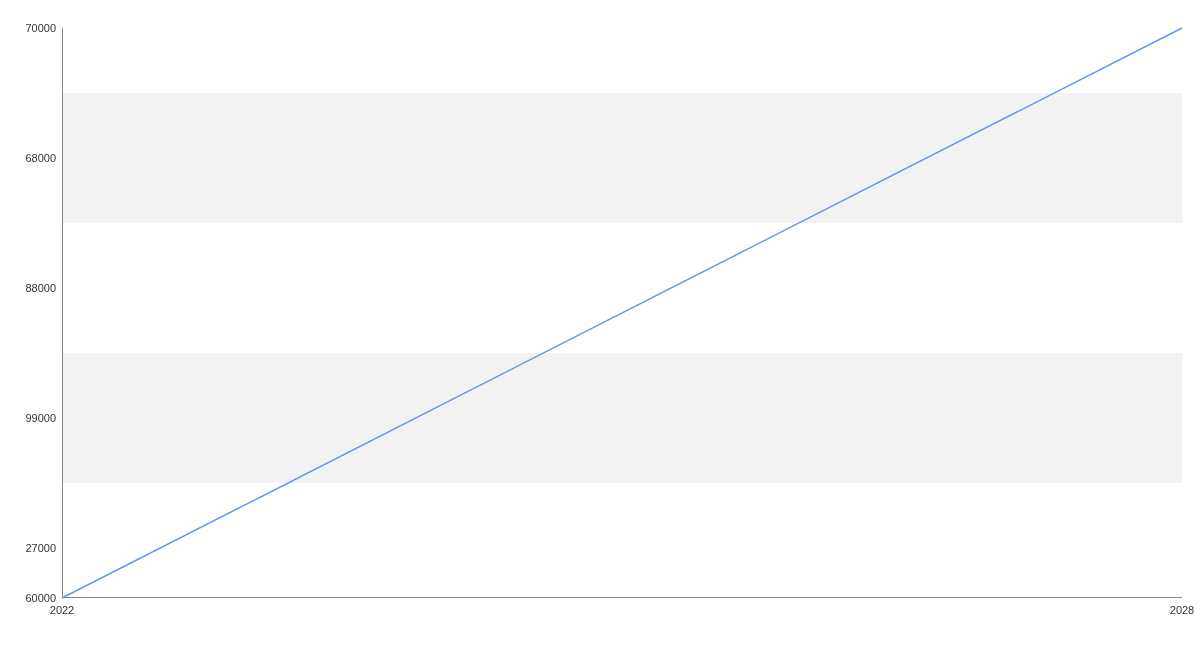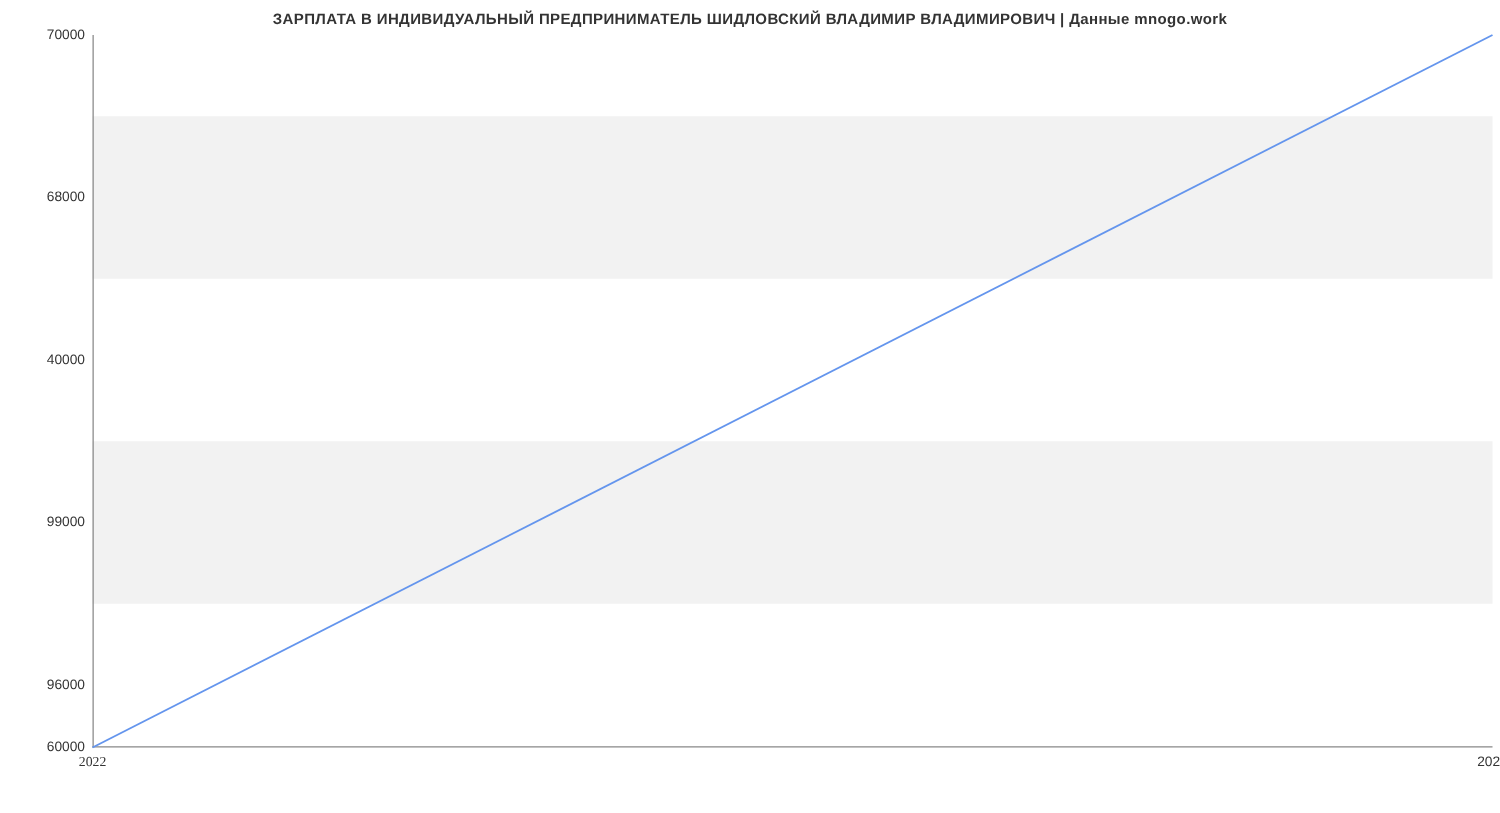--- a/index.html
+++ b/index.html
@@ -23,21 +23,21 @@
       left: 0;
       width: 100%;
       text-align: center;
       font-size: 12px;
       font-weight: bold;
       color: #333;
       letter-spacing: 0.3px;
     }
     .plot-area {
       position: absolute;
-      left: 74px;
+      left: 62px;
       top: 28px;
       width: 1120px;
       height: 570px;
     }
     .grid-band {
       position: absolute;
       left: 0;
       width: 100%;
       background: #f2f2f2;
     }
@@ -86,35 +86,34 @@
     .data-line line {
       stroke: #6495ed;
       stroke-width: 1.5;
       fill: none;
     }
   </style>
 </head>
 <body>
 
 <div class="chart-container">
-  <div class="chart-title">ЗАРПЛАТА В ИНДИВИДУАЛЬНЫЙ ПРЕДПРИНИМАТЕЛЬ ШИДЛОВСКИЙ ВЛАДИМИР ВЛАДИМИРОВИЧ | Данные mnogo.work</div>
 
   <div class="plot-area">
 
     <div class="grid-band" style="top:11.4%;height:22.8%;"></div>
     <div class="grid-band" style="top:57%;height:22.8%;"></div>
 
     <div class="y-tick-label" style="top:0%;">70000</div>
     <div class="y-tick-label" style="top:22.8%;margin-left:28px;">68000</div>
-    <div class="y-tick-label" style="top:45.6%;">40000</div>
+    <div class="y-tick-label" style="top:45.6%;">88000</div>
     <div class="y-tick-label" style="top:68.4%;">99000</div>
-    <div class="y-tick-label" style="top:91.2%;">96000</div>
+    <div class="y-tick-label" style="top:91.2%;">27000</div>
     <div class="y-tick-label" style="top:100%;">60000</div>
 
-    <div class="x-tick-label" style="left:0%;font-family:Liberation Serif, serif;">2022</div>
+    <div class="x-tick-label" style="left:0%;">2022</div>
     <div class="x-tick-label" style="left:100%;">2028</div>
 
     <div class="axis-line-left"></div>
     <div class="axis-line-bottom"></div>
 
     <svg class="data-line" viewBox="0 0 1120 570" preserveAspectRatio="none">
       <line x1="0" y1="570" x2="1120" y2="0"></line>
     </svg>
   </div>
 </div>

